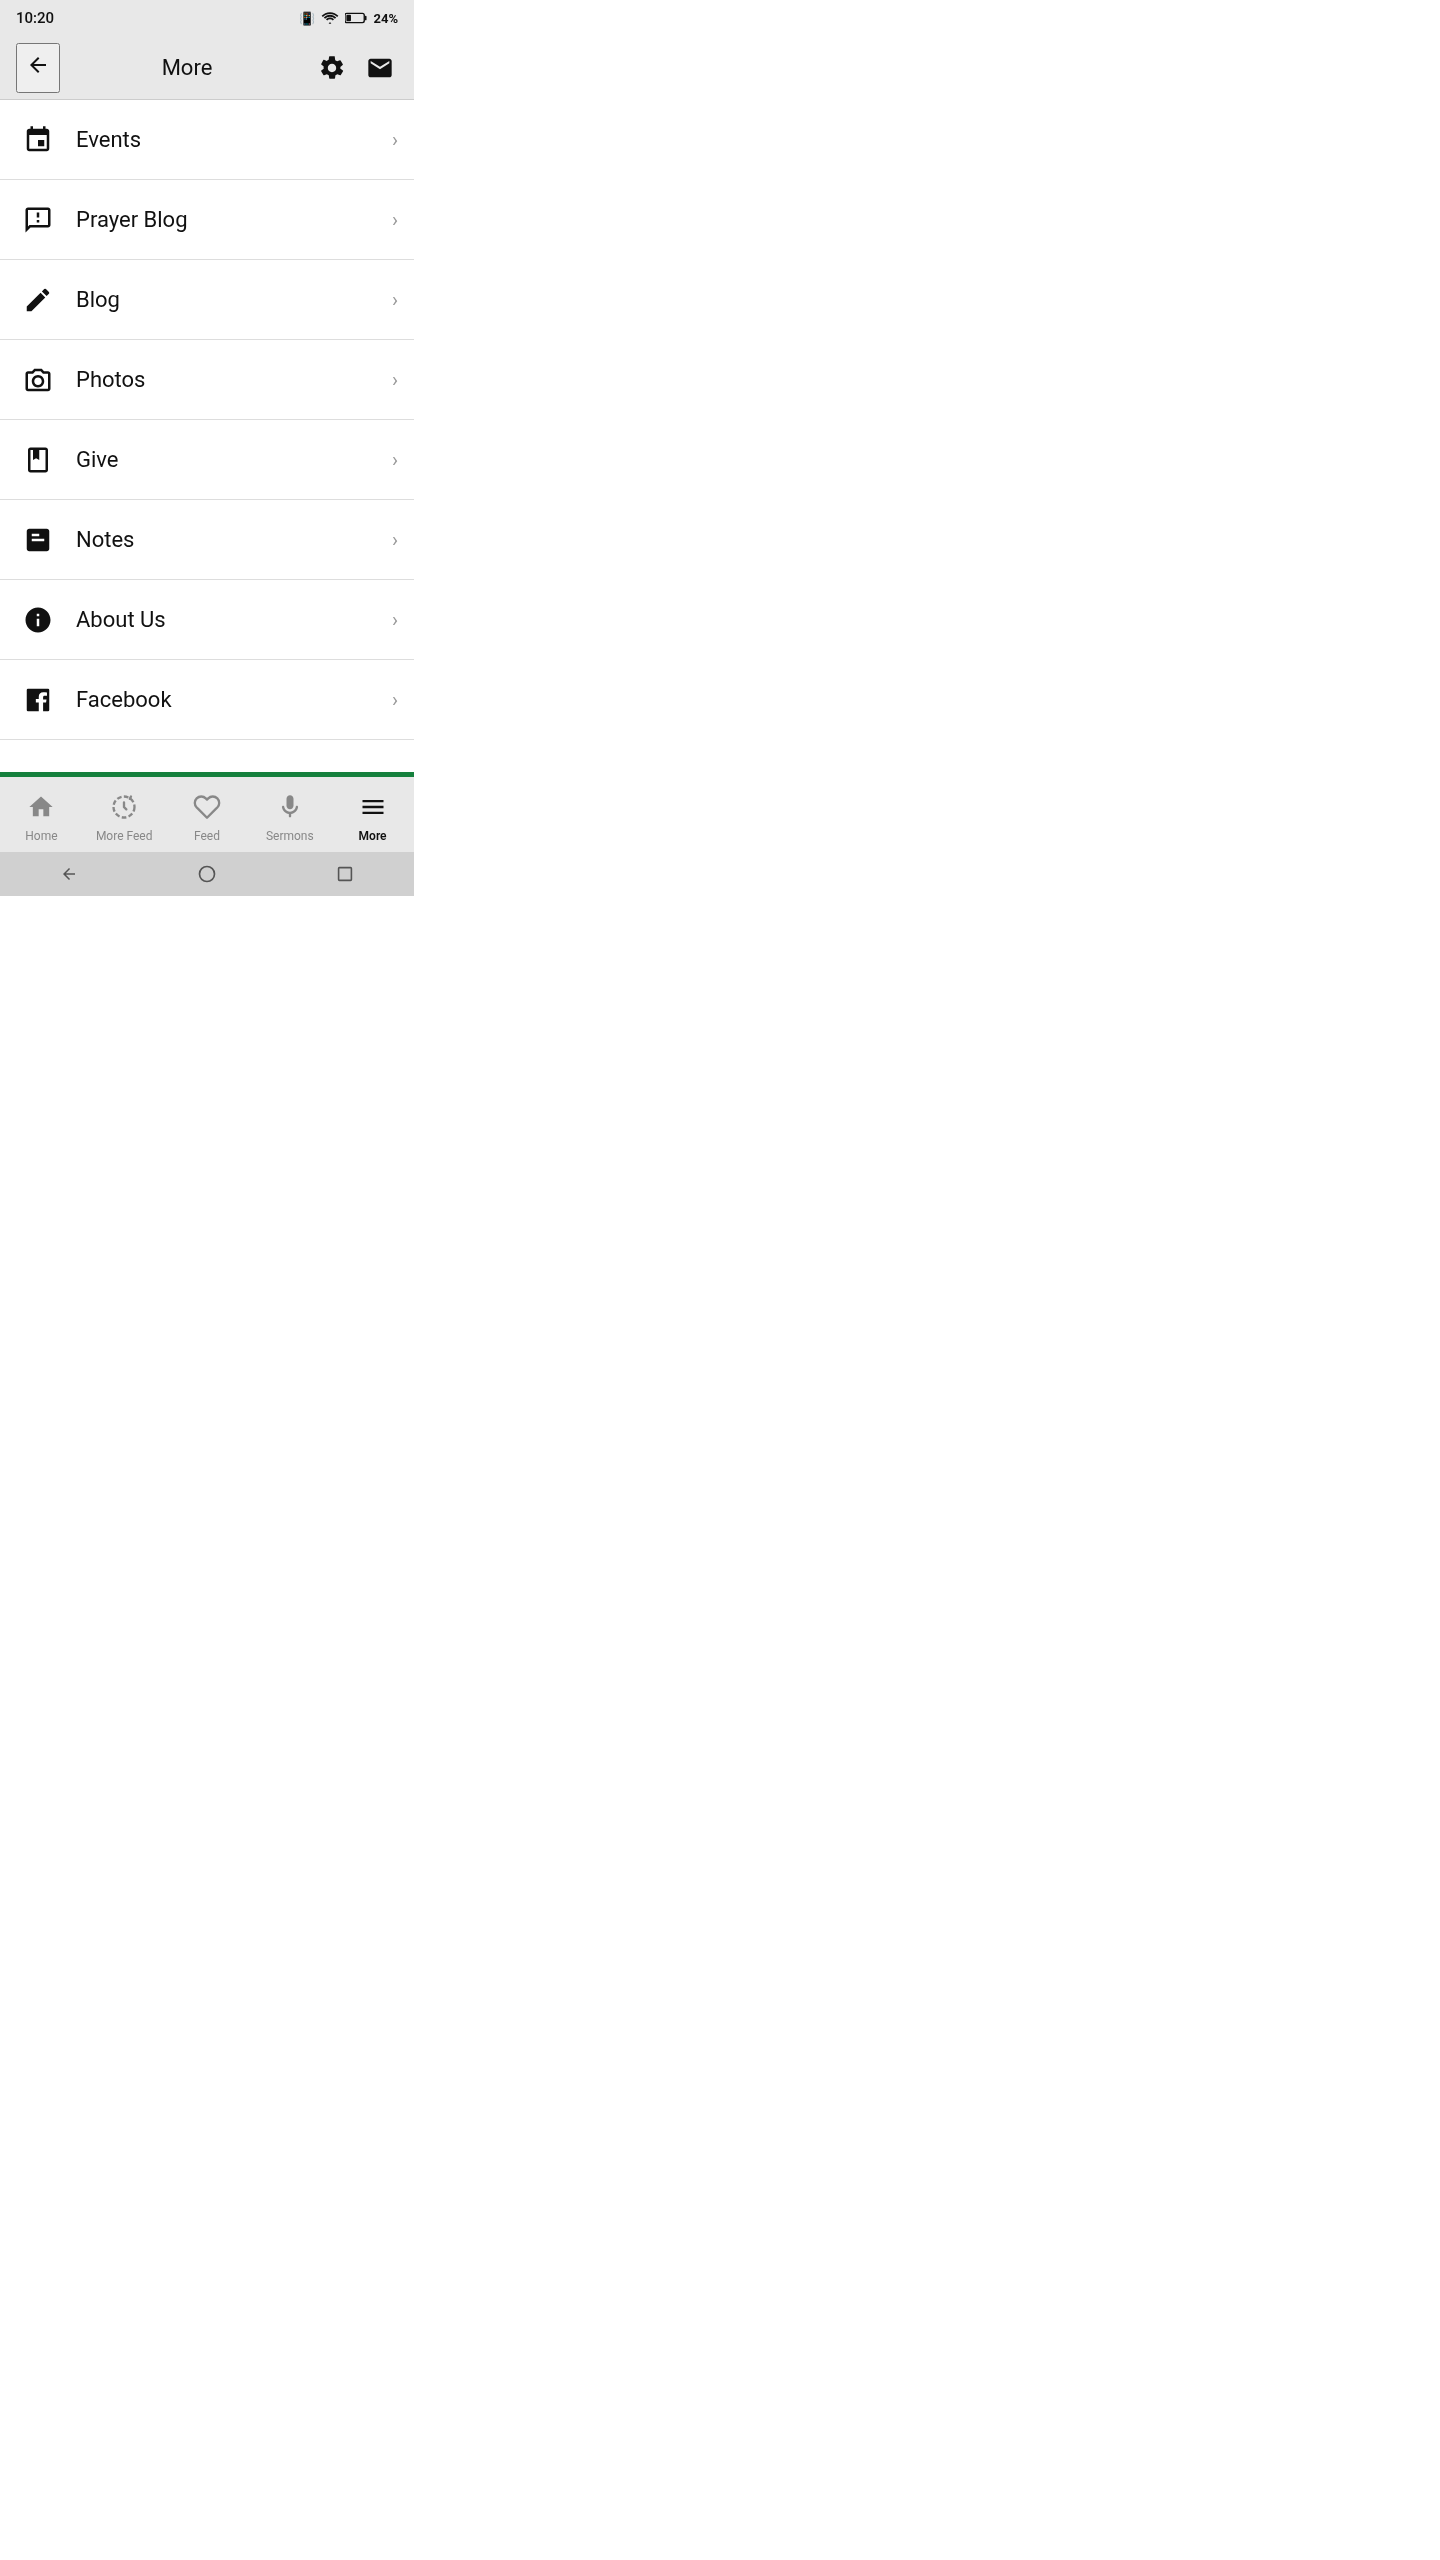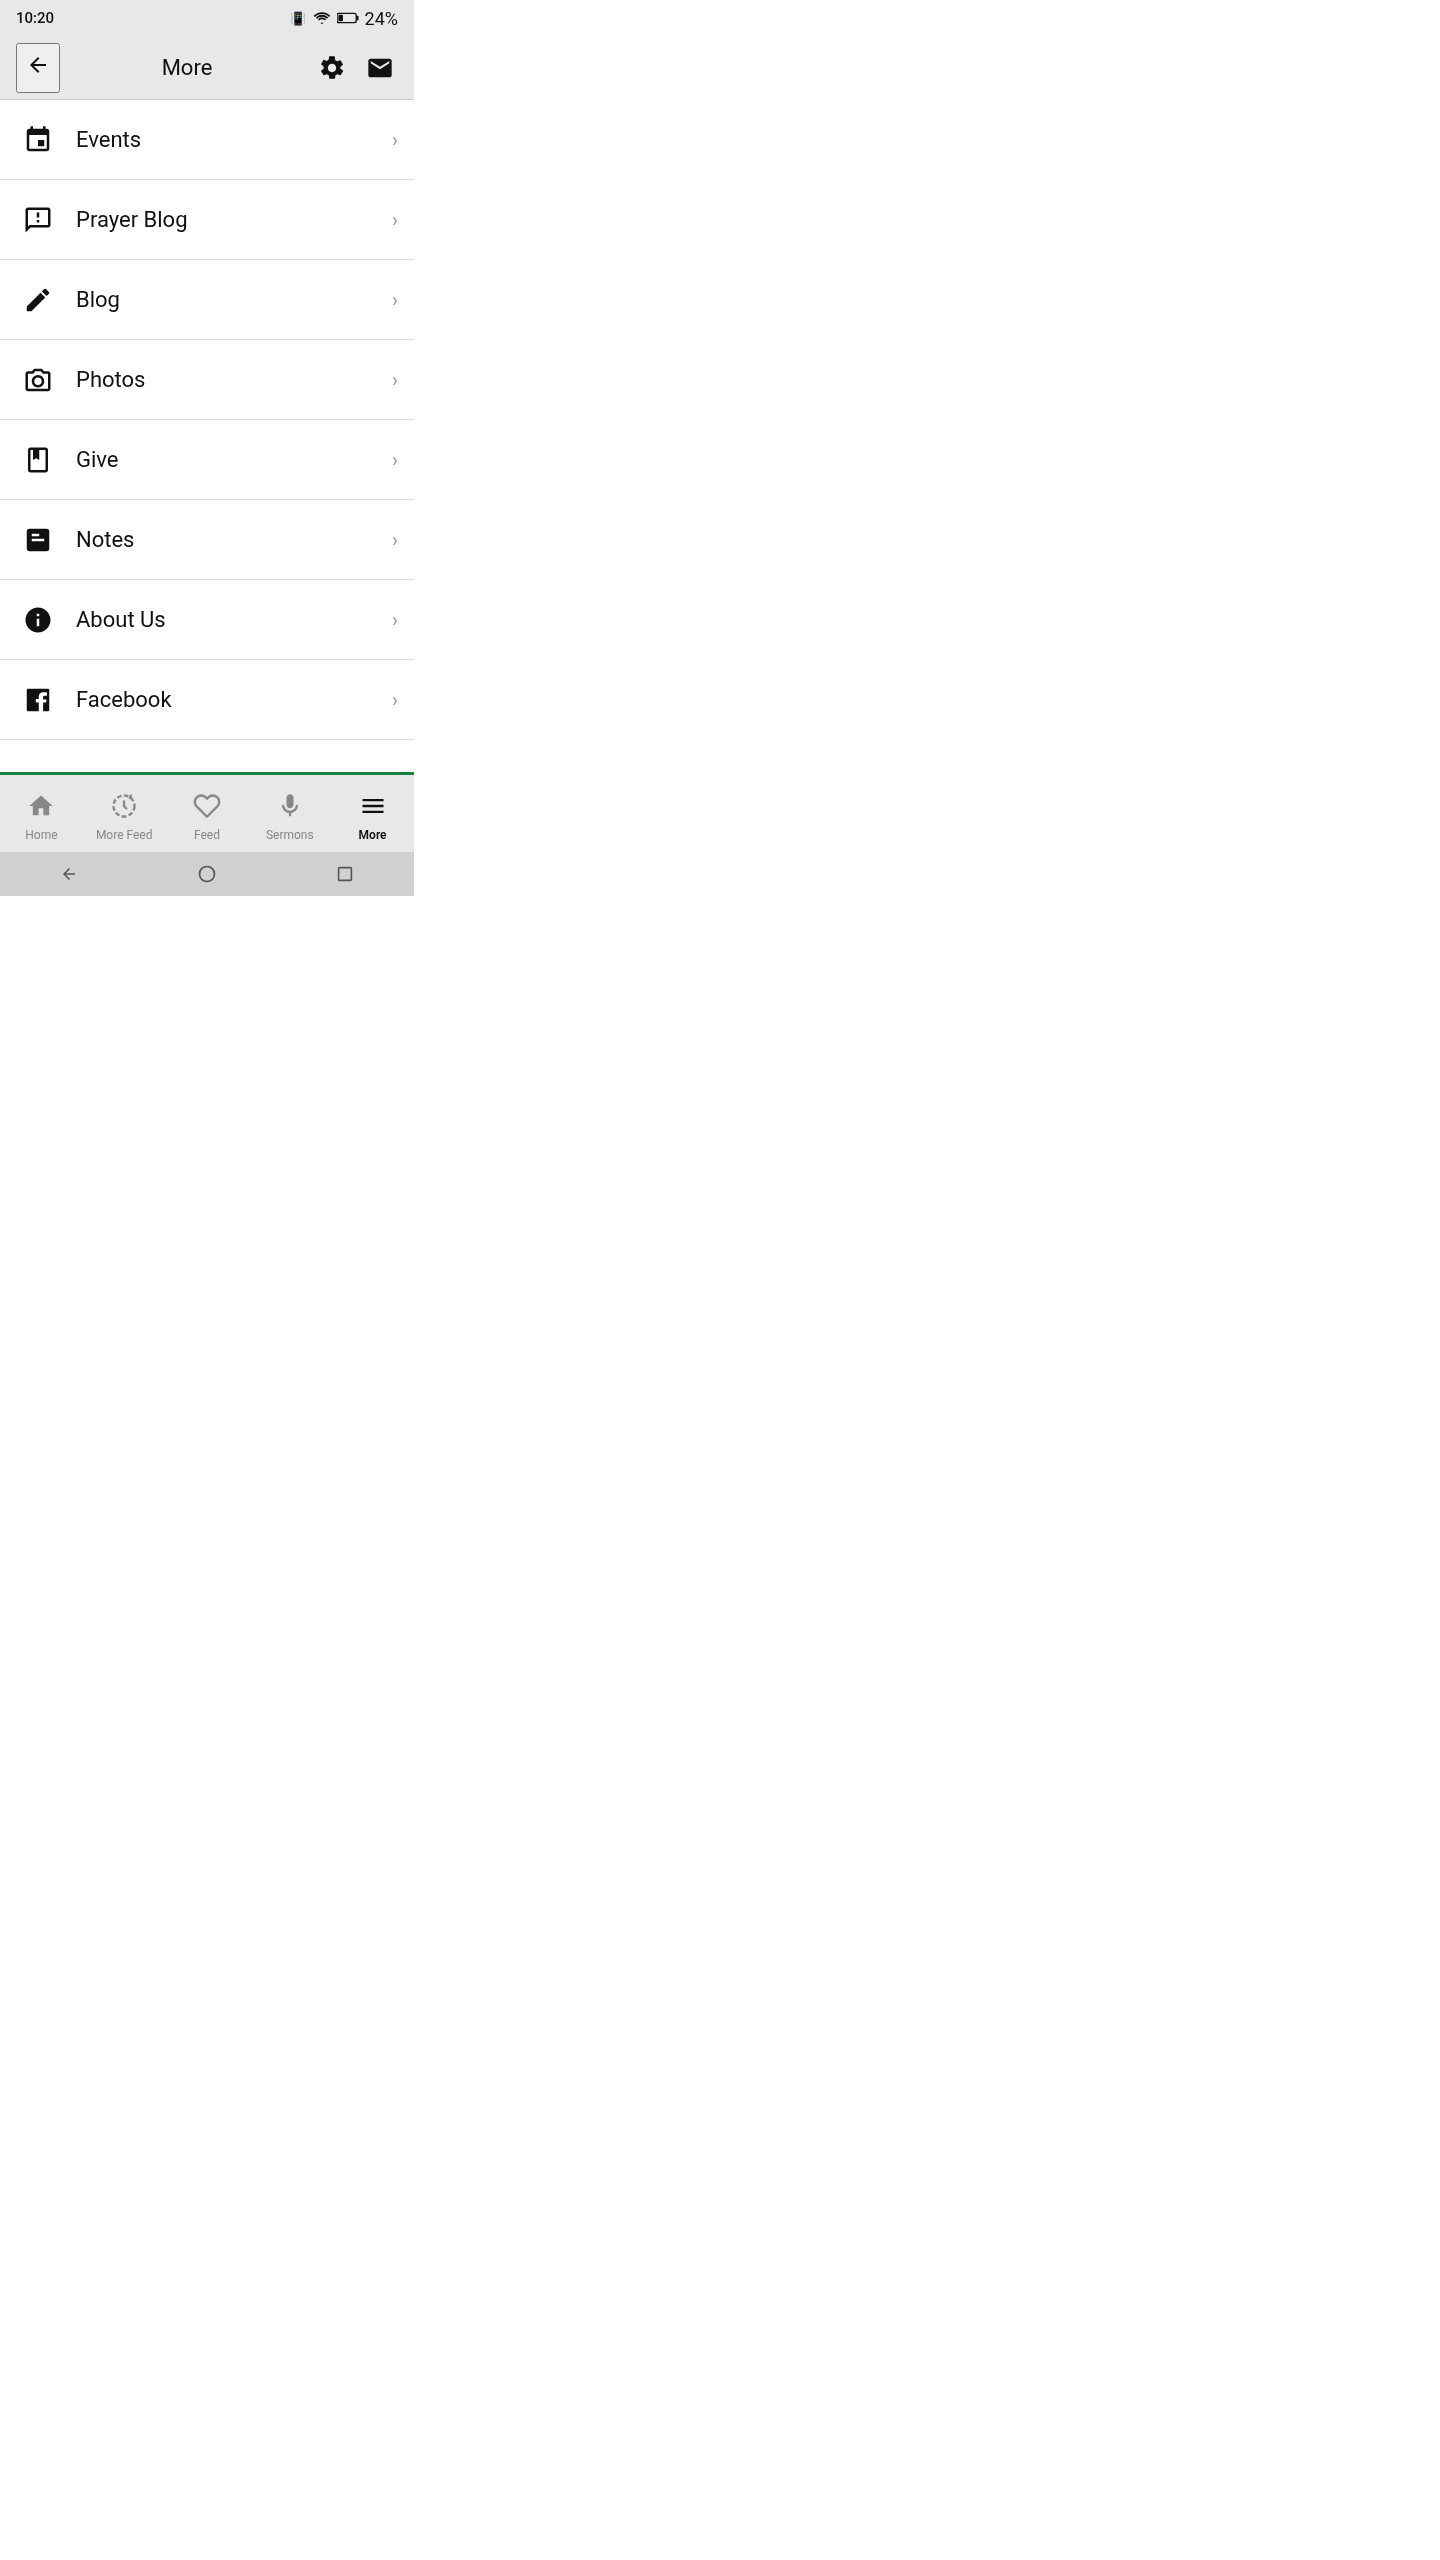--- a/index.html
+++ b/index.html
@@ -29,21 +29,21 @@
       font-weight: 500;
       color: #111;
     }
     .status-icons {
       display: flex;
       align-items: center;
       gap: 6px;
       font-size: 13px;
       color: #111;
     }
-    .battery-text { font-size: 18px; font-weight: 400; }
+    .battery-text { font-size: 13px; font-weight: 700; }
 
     
     .header {
       background: #e8e8e8;
       display: flex;
       align-items: center;
       justify-content: space-between;
       padding: 0 16px;
       height: 64px;
       border-bottom: 1px solid #ccc;
@@ -111,21 +111,21 @@
     }
     .menu-chevron {
       color: #999;
       font-size: 20px;
     }
 
     
     .bottom-nav {
       background: #e8e8e8;
       display: flex;
-      border-top: 3px solid #15803d;
+      border-top: 5px solid #15803d;
       height: 80px;
     }
     .nav-item {
       flex: 1;
       display: flex;
       flex-direction: column;
       align-items: center;
       justify-content: center;
       cursor: pointer;
       gap: 4px;

